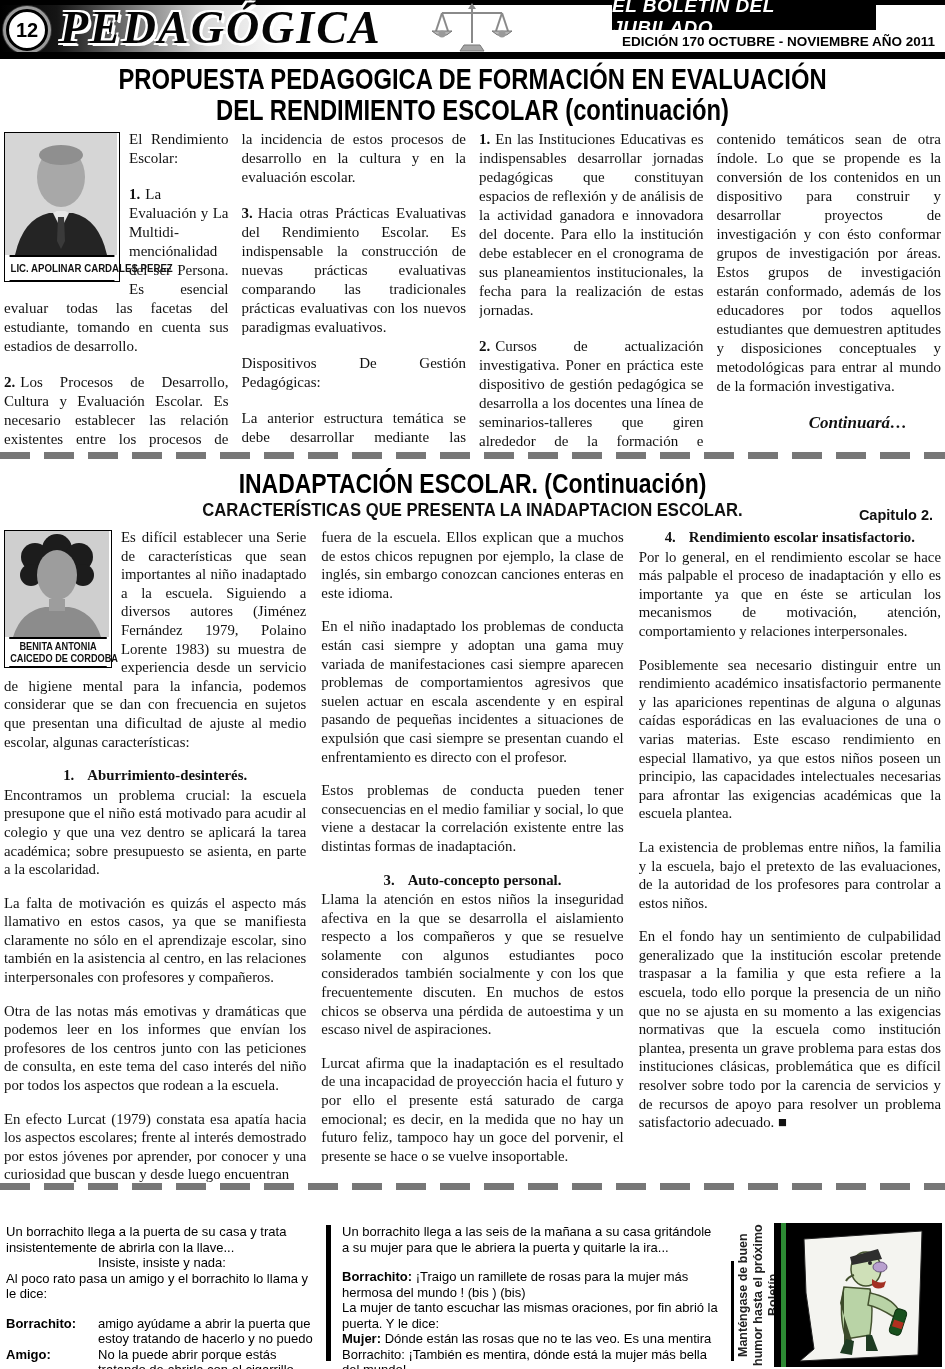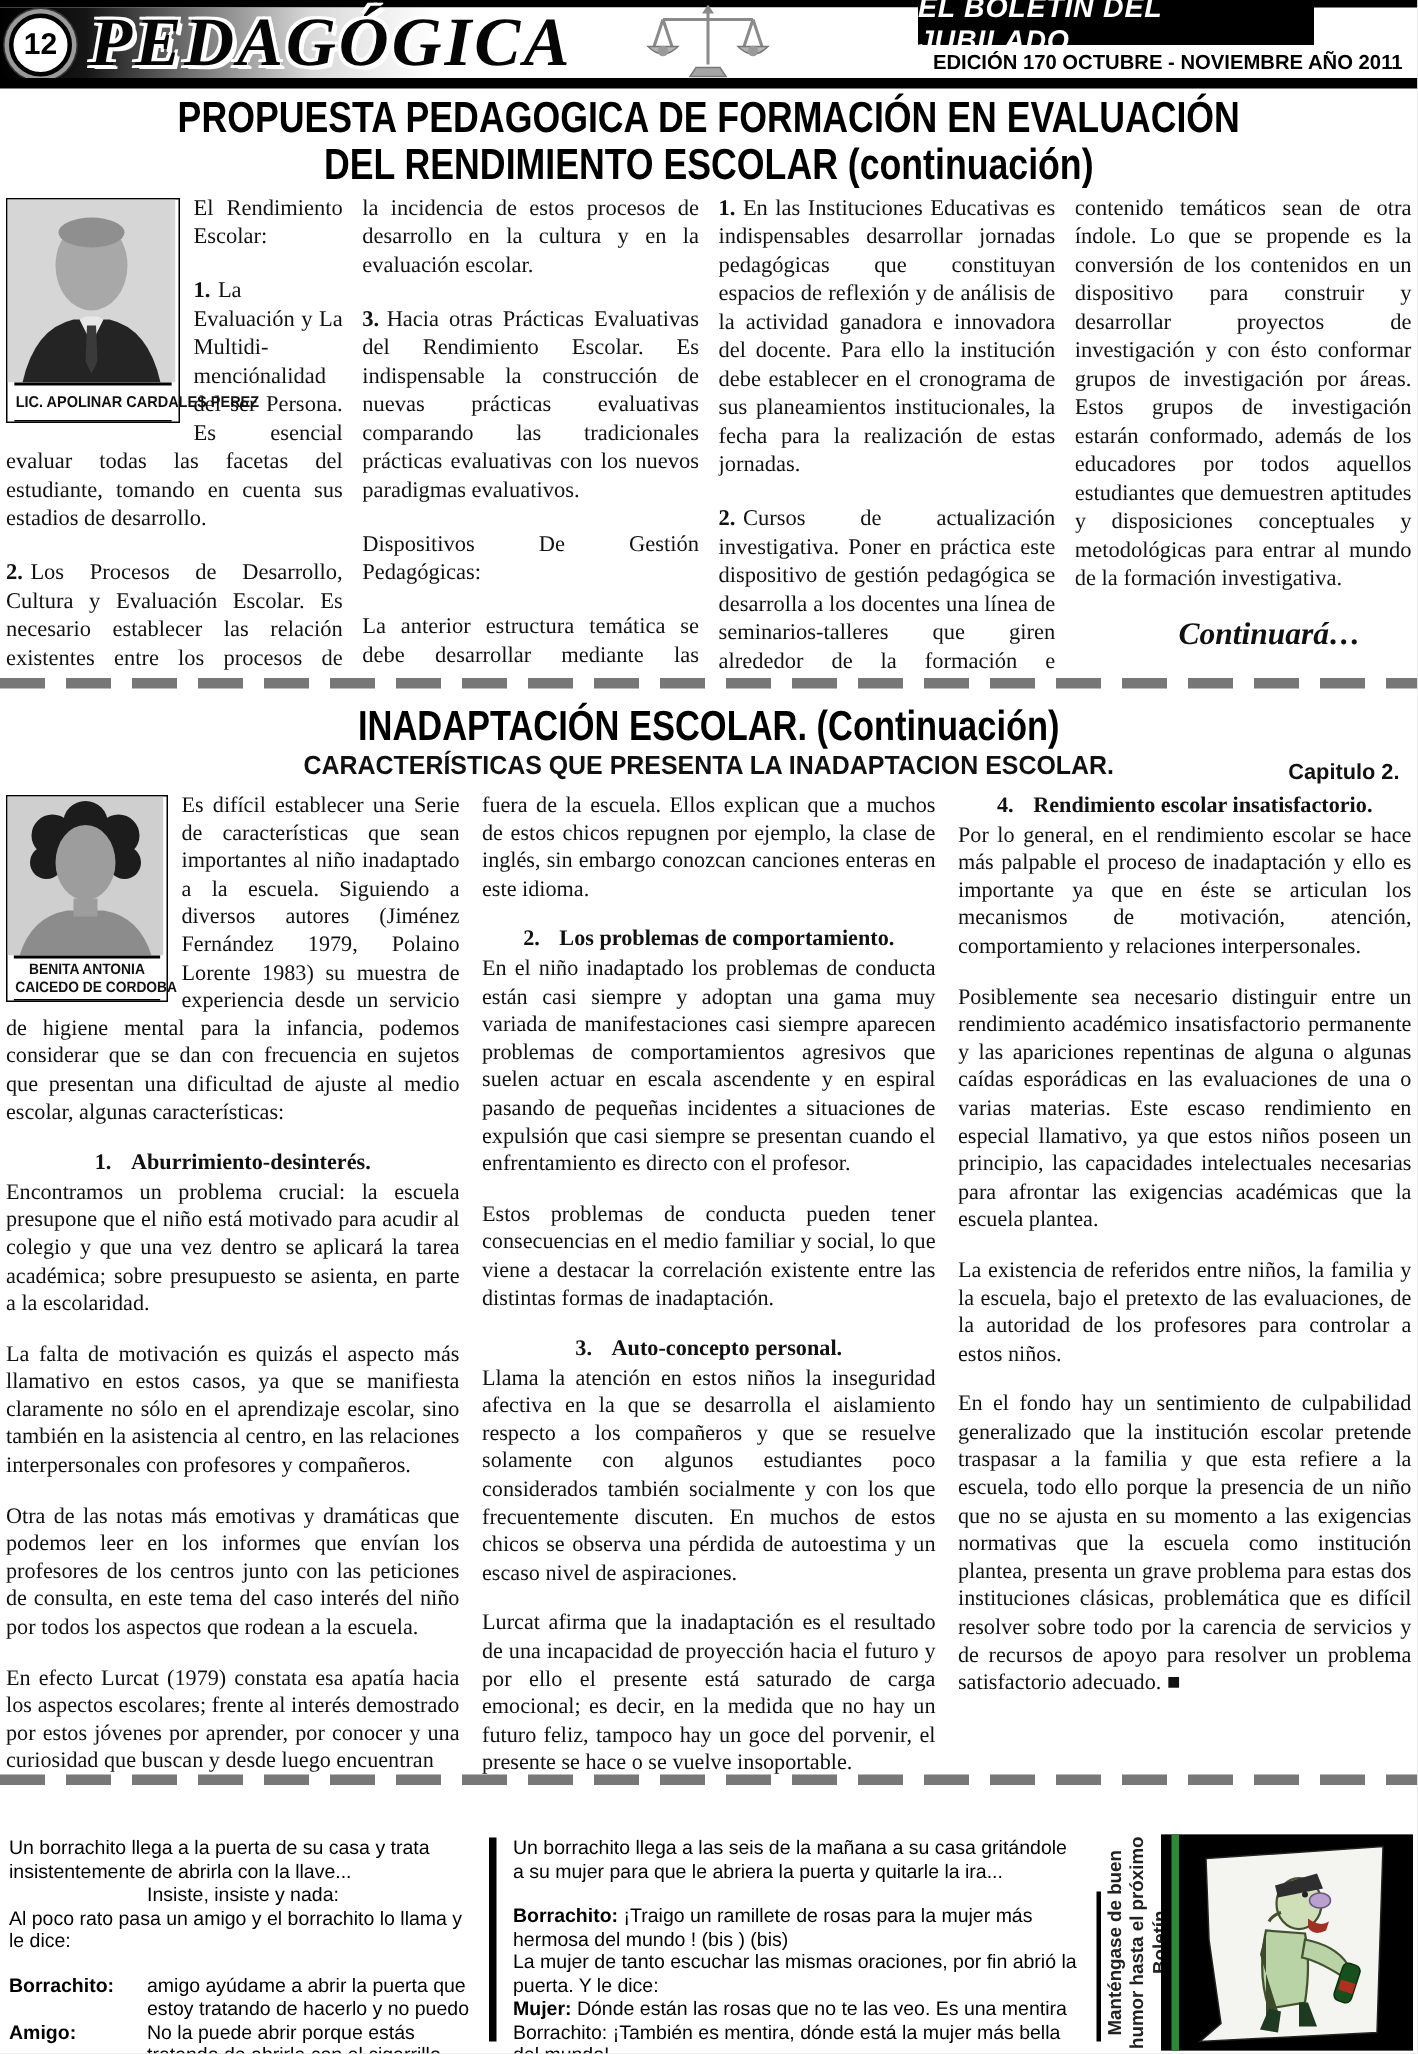--- a/index.html
+++ b/index.html
@@ -41,21 +41,21 @@
   
   .a1body{position:absolute;left:4px;top:130px;width:937px;height:320px;display:flex;gap:13px;}
   .a1body .col{flex:1;text-align:justify;font-size:15px;line-height:19px;overflow:hidden;}
   .a2body{position:absolute;left:4px;top:528px;width:937px;height:655px;display:flex;gap:15px;}
   .a2body .col{flex:1;text-align:justify;font-size:14.8px;line-height:18.6px;overflow:hidden;}
   .col p{margin:0 0 17px 0;}
   .a2body .col p{margin:0 0 15px 0;}
   .pnum{font-weight:bold;margin-right:5px;}
   .sechead{font-weight:bold;text-align:center;margin:0 0 1px 0 !important;}
   .sechead .pnum{margin-right:13px;}
-  .continua{font-weight:bold;font-style:italic;font-size:21px;text-align:right;padding-right:34px;}
+  .continua{font-weight:bold;font-style:italic;font-size:17px;text-align:right;padding-right:34px;}
 
   
   .photoframe{float:left;background:#fff;border:1px solid #000;margin:2px 9px 4px 0;}
   .photoframe svg{display:block;}
   .photocap{border-top:2px solid #000;border-bottom:1px solid #000;text-align:center;
             font-family:"Liberation Sans",sans-serif;font-weight:bold;padding:2px 1px;
             transform:scaleX(.92);transform-origin:50% 50%;white-space:nowrap;}
   .cap1{font-size:10.5px;}
   .cap2{font-size:10px;line-height:11.5px;}
 
@@ -195,32 +195,31 @@
       </div>
       <p><span>Es difícil establecer una Serie de características que sean importantes al niño inadaptado a la escuela. Siguiendo a diversos autores (Jiménez Fernández 1979, Polaino Lorente 1983) su muestra de experiencia desde un servicio de higiene mental para la infancia, podemos considerar que se dan con frecuencia en sujetos que presentan una dificultad de ajuste al medio escolar, algunas características:</span></p>
       <p class="sechead"><b class="pnum">1.</b><span>Aburrimiento-desinterés.</span></p>
       <p><span>Encontramos un problema crucial: la escuela presupone que el niño está motivado para acudir al colegio y que una vez dentro se aplicará la tarea académica; sobre presupuesto se asienta, en parte a la escolaridad.</span></p>
       <p><span>La falta de motivación es quizás el aspecto más llamativo en estos casos, ya que se manifiesta claramente no sólo en el aprendizaje escolar, sino también en la asistencia al centro, en las relaciones interpersonales con profesores y compañeros.</span></p>
       <p><span>Otra de las notas más emotivas y dramáticas que podemos leer en los informes que envían los profesores de los centros junto con las peticiones de consulta, en este tema del caso interés del niño por todos los aspectos que rodean a la escuela.</span></p>
       <p><span>En efecto Lurcat (1979) constata esa apatía hacia los aspectos escolares; frente al interés demostrado por estos jóvenes por aprender, por conocer y una curiosidad que buscan y desde luego encuentran</span></p>
     </div>
     <div class="col">
       <p><span>fuera de la escuela. Ellos explican que a muchos de estos chicos repugnen por ejemplo, la clase de inglés, sin embargo conozcan canciones enteras en este idioma.</span></p>
-      <p class="sechead"><b class="pnum">2.</b><span>Los problemas de comportamiento.</span></p>
       <p><span>En el niño inadaptado los problemas de conducta están casi siempre y adoptan una gama muy variada de manifestaciones casi siempre aparecen problemas de comportamientos agresivos que suelen actuar en escala ascendente y en espiral pasando de pequeñas incidentes a situaciones de expulsión que casi siempre se presentan cuando el enfrentamiento es directo con el profesor.</span></p>
       <p><span>Estos problemas de conducta pueden tener consecuencias en el medio familiar y social, lo que viene a destacar la correlación existente entre las distintas formas de inadaptación.</span></p>
       <p class="sechead"><b class="pnum">3.</b><span>Auto-concepto personal.</span></p>
       <p><span>Llama la atención en estos niños la inseguridad afectiva en la que se desarrolla el aislamiento respecto a los compañeros y que se resuelve solamente con algunos estudiantes poco considerados también socialmente y con los que frecuentemente discuten. En muchos de estos chicos se observa una pérdida de autoestima y un escaso nivel de aspiraciones.</span></p>
       <p><span>Lurcat afirma que la inadaptación es el resultado de una incapacidad de proyección hacia el futuro y por ello el presente está saturado de carga emocional; es decir, en la medida que no hay un futuro feliz, tampoco hay un goce del porvenir, el presente se hace o se vuelve insoportable.</span></p>
     </div>
     <div class="col">
       <p class="sechead"><b class="pnum">4.</b><span>Rendimiento escolar insatisfactorio.</span></p>
       <p><span>Por lo general, en el rendimiento escolar se hace más palpable el proceso de inadaptación y ello es importante ya que en éste se articulan los mecanismos de motivación, atención, comportamiento y relaciones interpersonales.</span></p>
       <p><span>Posiblemente sea necesario distinguir entre un rendimiento académico insatisfactorio permanente y las apariciones repentinas de alguna o algunas caídas esporádicas en las evaluaciones de una o varias materias. Este escaso rendimiento en especial llamativo, ya que estos niños poseen un principio, las capacidades intelectuales necesarias para afrontar las exigencias académicas que la escuela plantea.</span></p>
-      <p><span>La existencia de referidos entre niños, la familia y la escuela, bajo el pretexto de las evaluaciones, de la autoridad de los profesores para controlar a estos niños.</span></p>
+      <p><span>La existencia de problemas entre niños, la familia y la escuela, bajo el pretexto de las evaluaciones, de la autoridad de los profesores para controlar a estos niños.</span></p>
       <p><span>En el fondo hay un sentimiento de culpabilidad generalizado que la institución escolar pretende traspasar a la familia y que esta refiere a la escuela, todo ello porque la presencia de un niño que no se ajusta en su momento a las exigencias normativas que la escuela como institución plantea, presenta un grave problema para estas dos instituciones clásicas, problemática que es difícil resolver sobre todo por la carencia de servicios y de recursos de apoyo para resolver un problema satisfactorio adecuado. ■</span></p>
     </div>
   </div>
 
   <div class="dashsep sep2"></div>
 
 
   <div class="bottom">
     <div class="joke1 joke">
       <p>Un borrachito  llega a la puerta de su casa y trata insistentemente de abrirla con la llave...</p>

